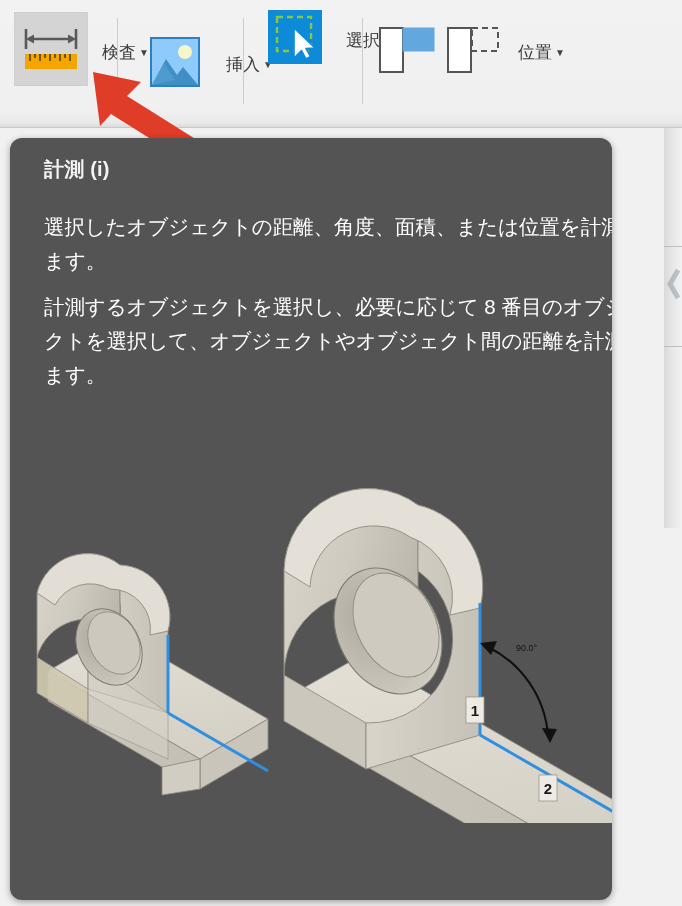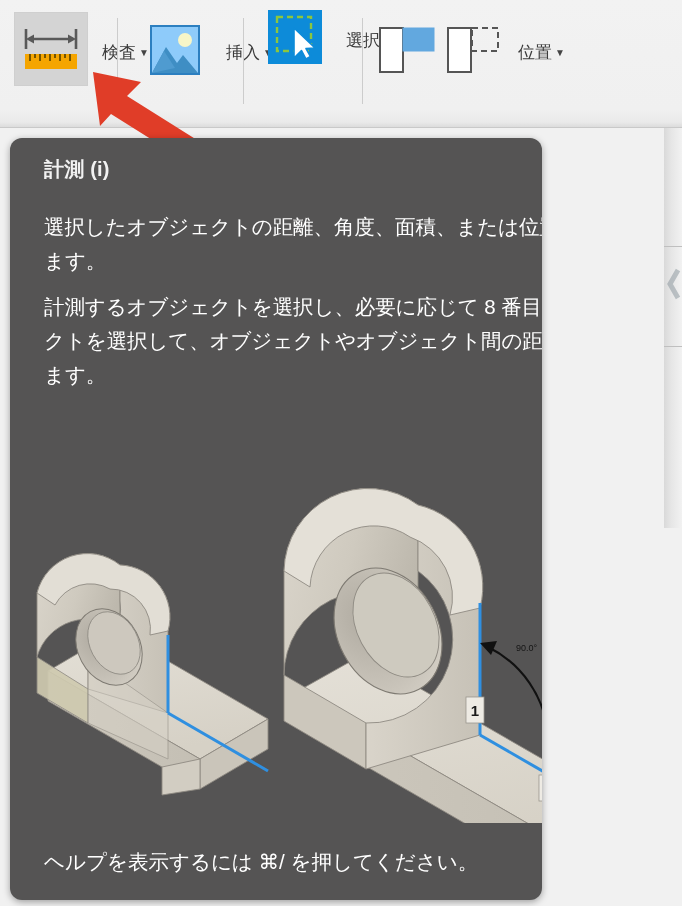--- a/index.html
+++ b/index.html
@@ -41,21 +41,21 @@
 
   
   #right-sliver{
     position:absolute;right:0;top:128px;width:18px;height:400px;
     background:linear-gradient(90deg,#d9d9d9 0%,#e6e6e6 40%,#f2f2f2 100%);
   }
   #right-sliver .seg{position:absolute;left:0;width:18px;border-top:1px solid #bfbfbf;}
 
   
   #tooltip{
-    position:absolute;left:10px;top:138px;width:532px;height:762px;
+    position:absolute;left:10px;top:138px;width:602px;height:762px;
     background:#555454;border-radius:12px;
     box-sizing:border-box;
     box-shadow:0 2px 7px rgba(0,0,0,.35);
     overflow:hidden;
   }
   #tt-title{
     position:absolute;left:34px;top:18px;
     font-size:20px;font-weight:bold;color:#f2f2f2;letter-spacing:.2px;
   }
   .tt-para{
@@ -103,21 +103,21 @@
       </svg>
     </div>
     <div class="tool-label">
       <span>検査</span>
       <span class="caret">▼</span>
     </div>
   </div>
 
   <div class="divider" style="left:117px;"></div>
 
-  <div class="tool-btn" style="left:138px;top:12px;align-items:center;">
+  <div class="tool-btn" style="left:138px;top:24px;align-items:center;">
     <div class="icon-box">
       <svg width="62" height="62" viewBox="0 0 62 62">
         <rect x="7" y="8" width="48" height="48" fill="#8ecbfa" stroke="#2c7fc0" stroke-width="2"></rect>
         <circle cx="41" cy="22" r="7" fill="#f7f6c8"></circle>
         <path d="M8 55 L22 29 L33 45 L39 37 L54 55 Z" fill="#3f8ec4"></path>
         <path d="M8 55 L20 33 L31 50 Z" fill="#4f9bd0"></path>
       </svg>
     </div>
     <div class="tool-label">
       <span>挿入</span>
@@ -267,14 +267,13 @@
         <rect x="456" y="294" width="18" height="26" fill="#eeebe4" stroke="#9a968e" stroke-width="0.8"></rect>
         <text x="465" y="313" text-anchor="middle" font-family="'Liberation Sans',sans-serif" font-size="15" font-weight="bold" fill="#1a1a1a">1</text>
       </g>
       <g>
         <rect x="529" y="372" width="18" height="26" fill="#eeebe4" stroke="#9a968e" stroke-width="0.8"></rect>
         <text x="538" y="391" text-anchor="middle" font-family="'Liberation Sans',sans-serif" font-size="15" font-weight="bold" fill="#1a1a1a">2</text>
       </g>
     </g>
   </svg>
 
-  <div id="tt-footer">ヘルプを表示するには ⌘/ を押してください。</div>
 </div>
 
 </body></html>

